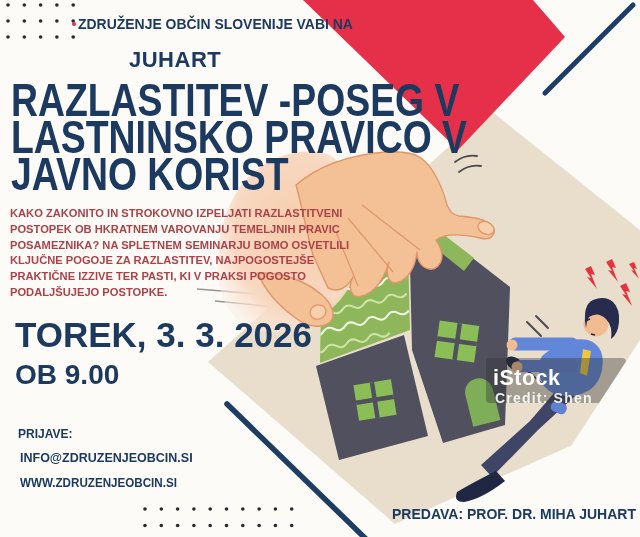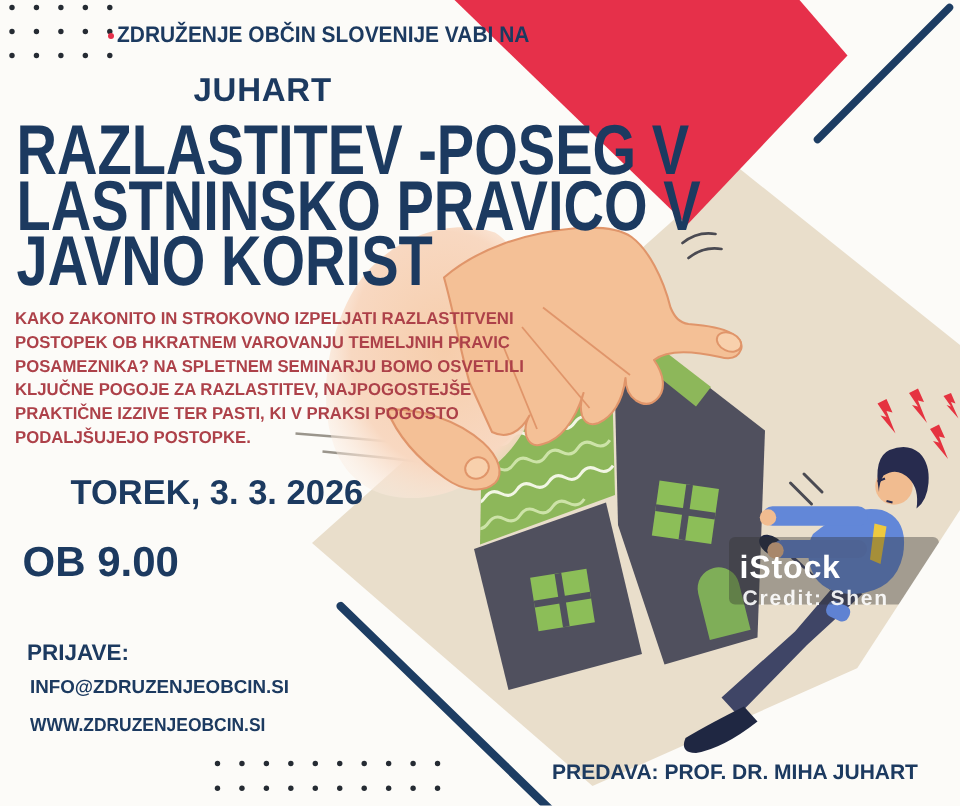--- a/index.html
+++ b/index.html
@@ -183,21 +183,21 @@
 </svg>
 
 <div class="abs navy" style="left:78px;top:15px;font-size:15px;letter-spacing:0px;transform:scaleX(0.93);transform-origin:left top;white-space:nowrap;">ZDRUŽENJE OBČIN SLOVENIJE VABI NA</div>
 
 <div class="abs navy" style="left:129px;top:47px;font-size:22px;letter-spacing:0.5px;white-space:nowrap;">JUHART</div>
 
 <div class="abs navy" style="left:11px;top:81px;font-size:47px;line-height:37px;transform:scaleX(0.795);transform-origin:left top;white-space:nowrap;">RAZLASTITEV -POSEG V<br>LASTNINSKO PRAVICO V<br>JAVNO KORIST</div>
 
 <div class="abs" style="left:10px;top:206px;font-size:11.5px;line-height:15.8px;font-weight:bold;color:#ad4149;white-space:nowrap;transform:scaleX(0.97);transform-origin:left top;">KAKO ZAKONITO IN STROKOVNO IZPELJATI RAZLASTITVENI<br>POSTOPEK OB HKRATNEM VAROVANJU TEMELJNIH PRAVIC<br>POSAMEZNIKA? NA SPLETNEM SEMINARJU BOMO OSVETLILI<br>KLJUČNE POGOJE ZA RAZLASTITEV, NAJPOGOSTEJŠE<br>PRAKTIČNE IZZIVE TER PASTI, KI V PRAKSI POGOSTO<br>PODALJŠUJEJO POSTOPKE.</div>
 
-<div class="abs navy" style="left:15px;top:315px;font-size:23px;white-space:nowrap;margin-left:32px;">TOREK, 3. 3. 2026</div>
+<div class="abs navy" style="left:15px;top:315px;font-size:35px;white-space:nowrap;">TOREK, 3. 3. 2026</div>
 
 <div class="abs navy" style="left:15px;top:359px;font-size:28px;white-space:nowrap;">OB 9.00</div>
 
-<div class="abs navy" style="left:18px;top:427px;font-size:15px;">PRIJAVE:</div>
+<div class="abs navy" style="left:18px;top:427px;font-size:12px;">PRIJAVE:</div>
 <div class="abs navy" style="left:20px;top:451px;font-size:12.5px;text-align:right;">INFO@ZDRUZENJEOBCIN.SI</div>
 <div class="abs navy" style="left:20px;top:476px;font-size:12.5px;transform:scaleX(0.93);transform-origin:left top;">WWW.ZDRUZENJEOBCIN.SI</div>
 
-<div class="abs navy" style="left:368px;top:506px;font-size:14px;white-space:nowrap;">PREDAVA: PROF. DR. MIHA JUHART</div>
+<div class="abs navy" style="left:392px;top:506px;font-size:14px;white-space:nowrap;">PREDAVA: PROF. DR. MIHA JUHART</div>
 
 </body></html>

